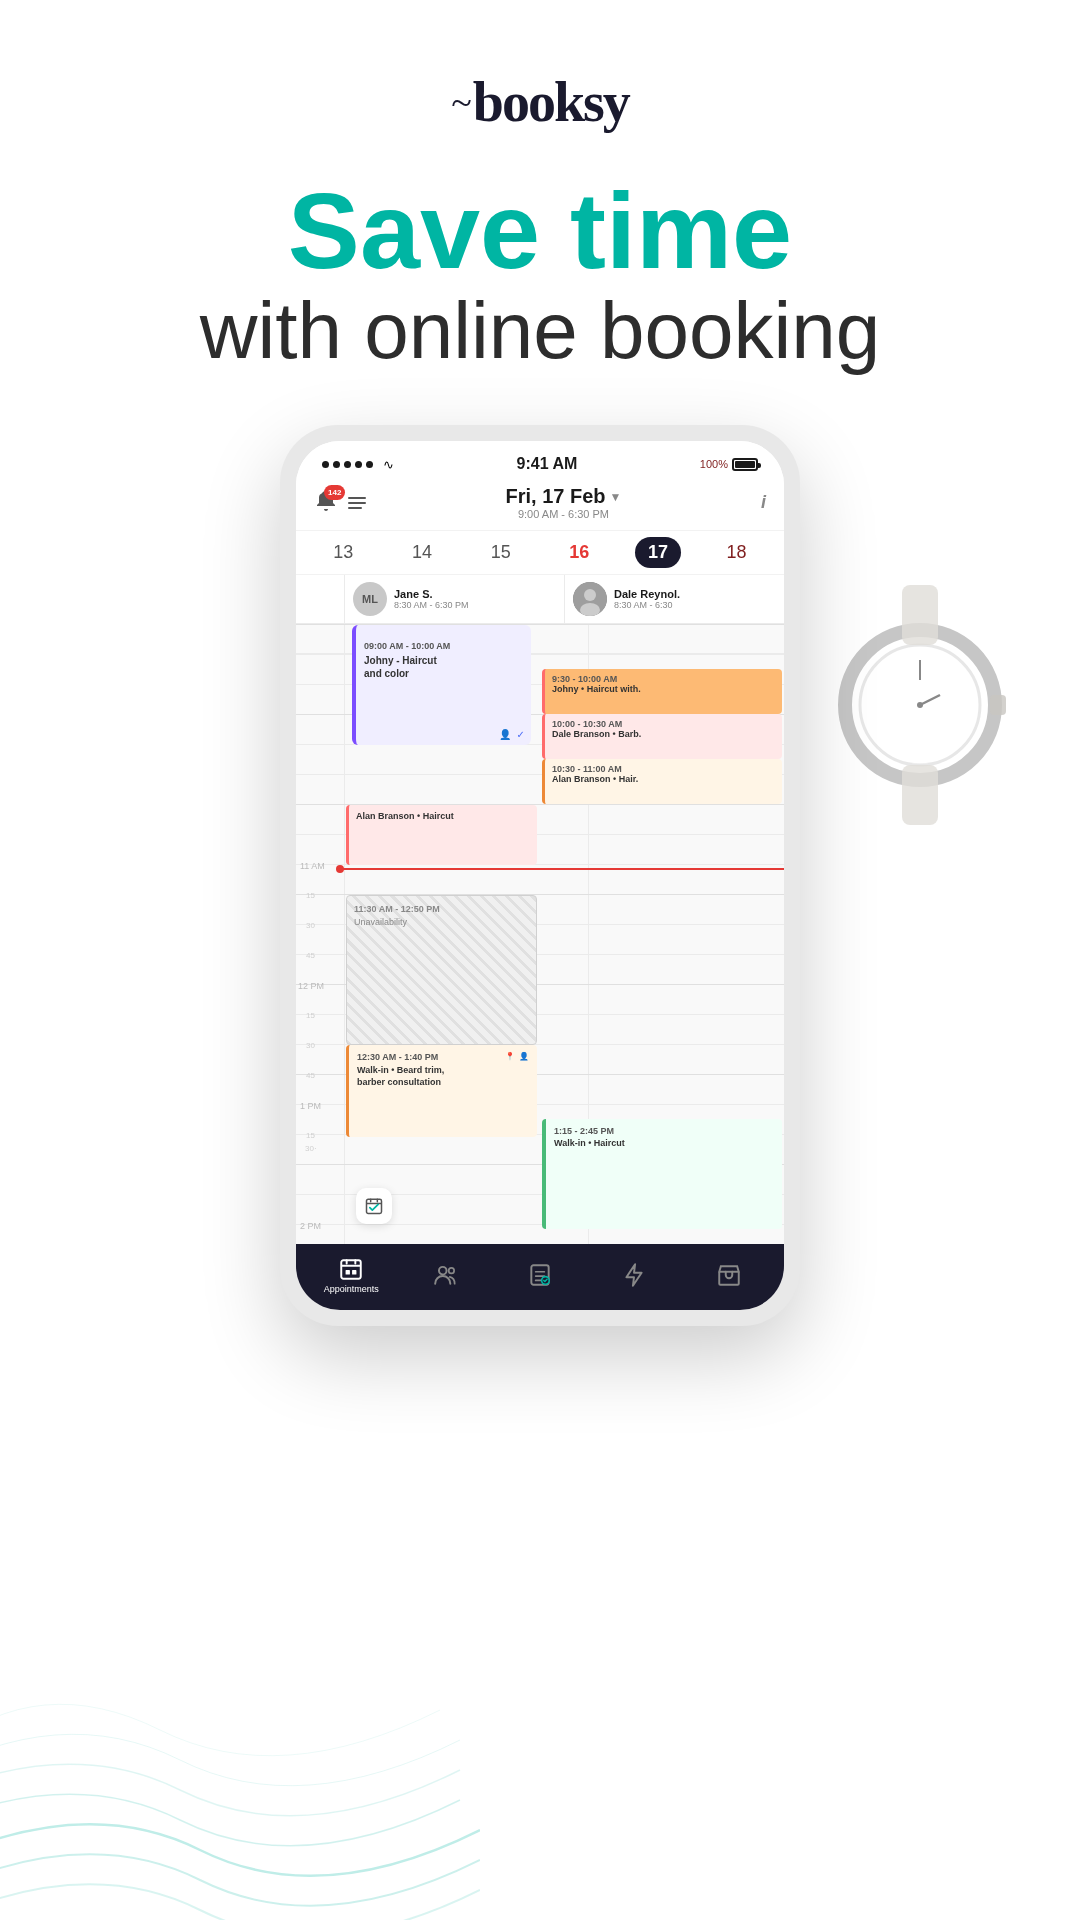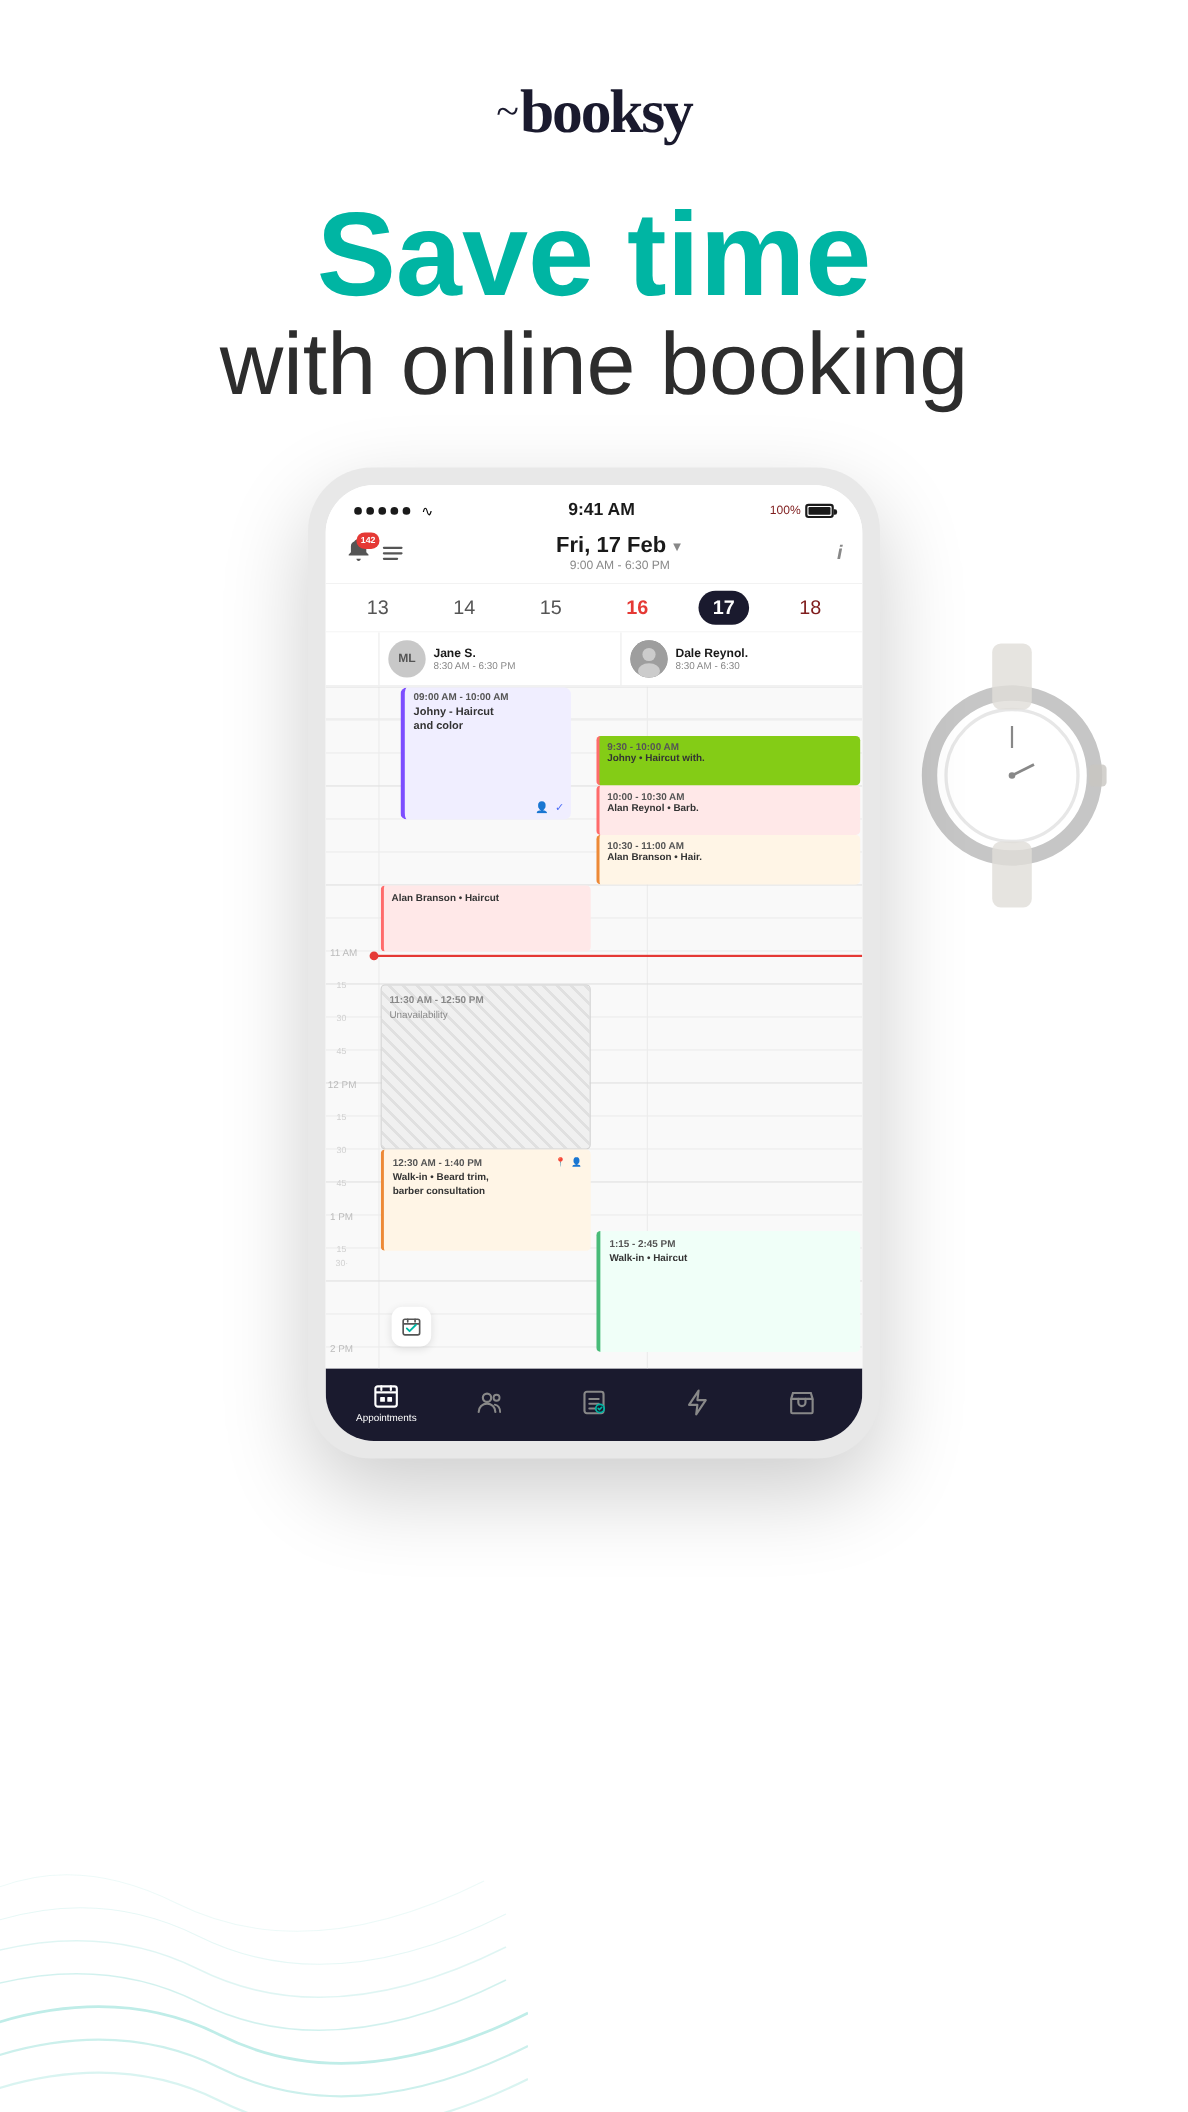--- a/index.html
+++ b/index.html
@@ -198,21 +198,21 @@
             <div style="position:absolute;top:387px;left:10px;font-size:8px;color:#d0d0d0;">15</div>
             <div style="position:absolute;top:417px;left:10px;font-size:8px;color:#d0d0d0;">30</div>
             <div style="position:absolute;top:447px;left:10px;font-size:8px;color:#d0d0d0;">45</div>
             <div style="position:absolute;top:477px;left:4px;font-size:9px;color:#bbb;font-weight:500;">1 PM</div>
             <div style="position:absolute;top:507px;left:10px;font-size:8px;color:#d0d0d0;">15</div>
             <div style="position:absolute;top:520px;left:9px;font-size:8px;color:#d0d0d0;">30·</div>
             <div style="position:absolute;top:597px;left:4px;font-size:9px;color:#bbb;font-weight:500;">2 PM</div>
 
           </div>
 
-          <div style="position:absolute;left:48px;right:calc(50% + 1px);top:0px;height:120px;background:#f0eeff;border-left:4px solid #7c4dff;border-radius:6px;padding:3px 8px;z-index:3;margin:1px 20px;">
+          <div style="position:absolute;left:48px;right:calc(50% + 1px);top:0px;height:120px;background:#f0eeff;border-left:4px solid #7c4dff;border-radius:6px;padding:16px 8px;z-index:3;margin:1px 8px;">
             <div style="font-size:9px;color:#555;font-weight:700;">09:00 AM - 10:00 AM</div>
             <div style="font-size:10px;color:#333;font-weight:600;margin-top:3px;line-height:1.3;">Johny - Haircut<br>and color</div>
 
             <div style="position:absolute;bottom:5px;right:6px;display:flex;gap:5px;">
               <span style="font-size:10px;color:#888;">👤</span>
               <span style="font-size:10px;color:#4a6cf7;">✓</span>
             </div>
           </div>
 
           <div style="position:absolute;left:48px;right:calc(50% + 1px);top:180px;height:60px;background:#ffe8e8;border-left:3px solid #ff6b6b;border-radius:4px;padding:6px 7px;z-index:2;margin:1px 2px;">
@@ -241,28 +241,28 @@
 
           <div style="position:absolute;left:60px;bottom:20px;width:36px;height:36px;background:white;border-radius:10px;box-shadow:0 2px 8px rgba(0,0,0,0.12);display:flex;align-items:center;justify-content:center;z-index:6;">
             <svg width="20" height="20" viewBox="0 0 24 24" fill="none">
                 <rect x="3" y="4" width="18" height="17" rx="2" stroke="#555" stroke-width="1.8"></rect>
                 <path d="M3 9h18" stroke="#555" stroke-width="1.8"></path>
                 <path d="M8 7V4M16 7V4" stroke="#555" stroke-width="1.8" stroke-linecap="round"></path>
                 <path d="M7 14l3 3 7-7" stroke="#00b5a3" stroke-width="2" stroke-linecap="round" stroke-linejoin="round"></path>
               </svg>
           </div>
 
-          <div style="position:absolute;left:calc(50% + 2px);right:2px;top:45px;height:45px;background:#84cc16;border-left:3px solid #ff6b6b;border-radius:4px;padding:5px 7px;z-index:2;">
+          <div style="position:absolute;left:calc(50% + 2px);right:2px;top:45px;height:45px;background:#fdba74;border-left:3px solid #ff6b6b;border-radius:4px;padding:5px 7px;z-index:2;">
             <div style="font-size:9px;color:#555;font-weight:700;">9:30 - 10:00 AM</div>
             <div style="font-size:9px;color:#333;font-weight:600;">Johny • Haircut with.</div>
           </div>
 
           <div style="position:absolute;left:calc(50% + 2px);right:2px;top:90px;height:45px;background:#ffe8e8;border-left:3px solid #ff6b6b;border-radius:4px;padding:5px 7px;z-index:2;">
             <div style="font-size:9px;color:#555;font-weight:700;">10:00 - 10:30 AM</div>
-            <div style="font-size:9px;color:#333;font-weight:600;">Alan Reynol • Barb.</div>
+            <div style="font-size:9px;color:#333;font-weight:600;">Dale Branson • Barb.</div>
           </div>
 
           <div style="position:absolute;left:calc(50% + 2px);right:2px;top:135px;height:45px;background:#fff5e6;border-left:3px solid #ed8936;border-radius:4px;padding:5px 7px;z-index:2;">
             <div style="font-size:9px;color:#555;font-weight:700;">10:30 - 11:00 AM</div>
             <div style="font-size:9px;color:#333;font-weight:600;">Alan Branson • Hair.</div>
           </div>
 
 
           <div style="position:absolute;left:calc(50% + 2px);right:2px;top:495px;height:110px;background:#f0fff8;border-left:4px solid #48bb78;border-radius:4px;padding:7px 8px;z-index:2;">
             <div style="font-size:9px;color:#555;font-weight:700;">1:15 - 2:45 PM</div>

